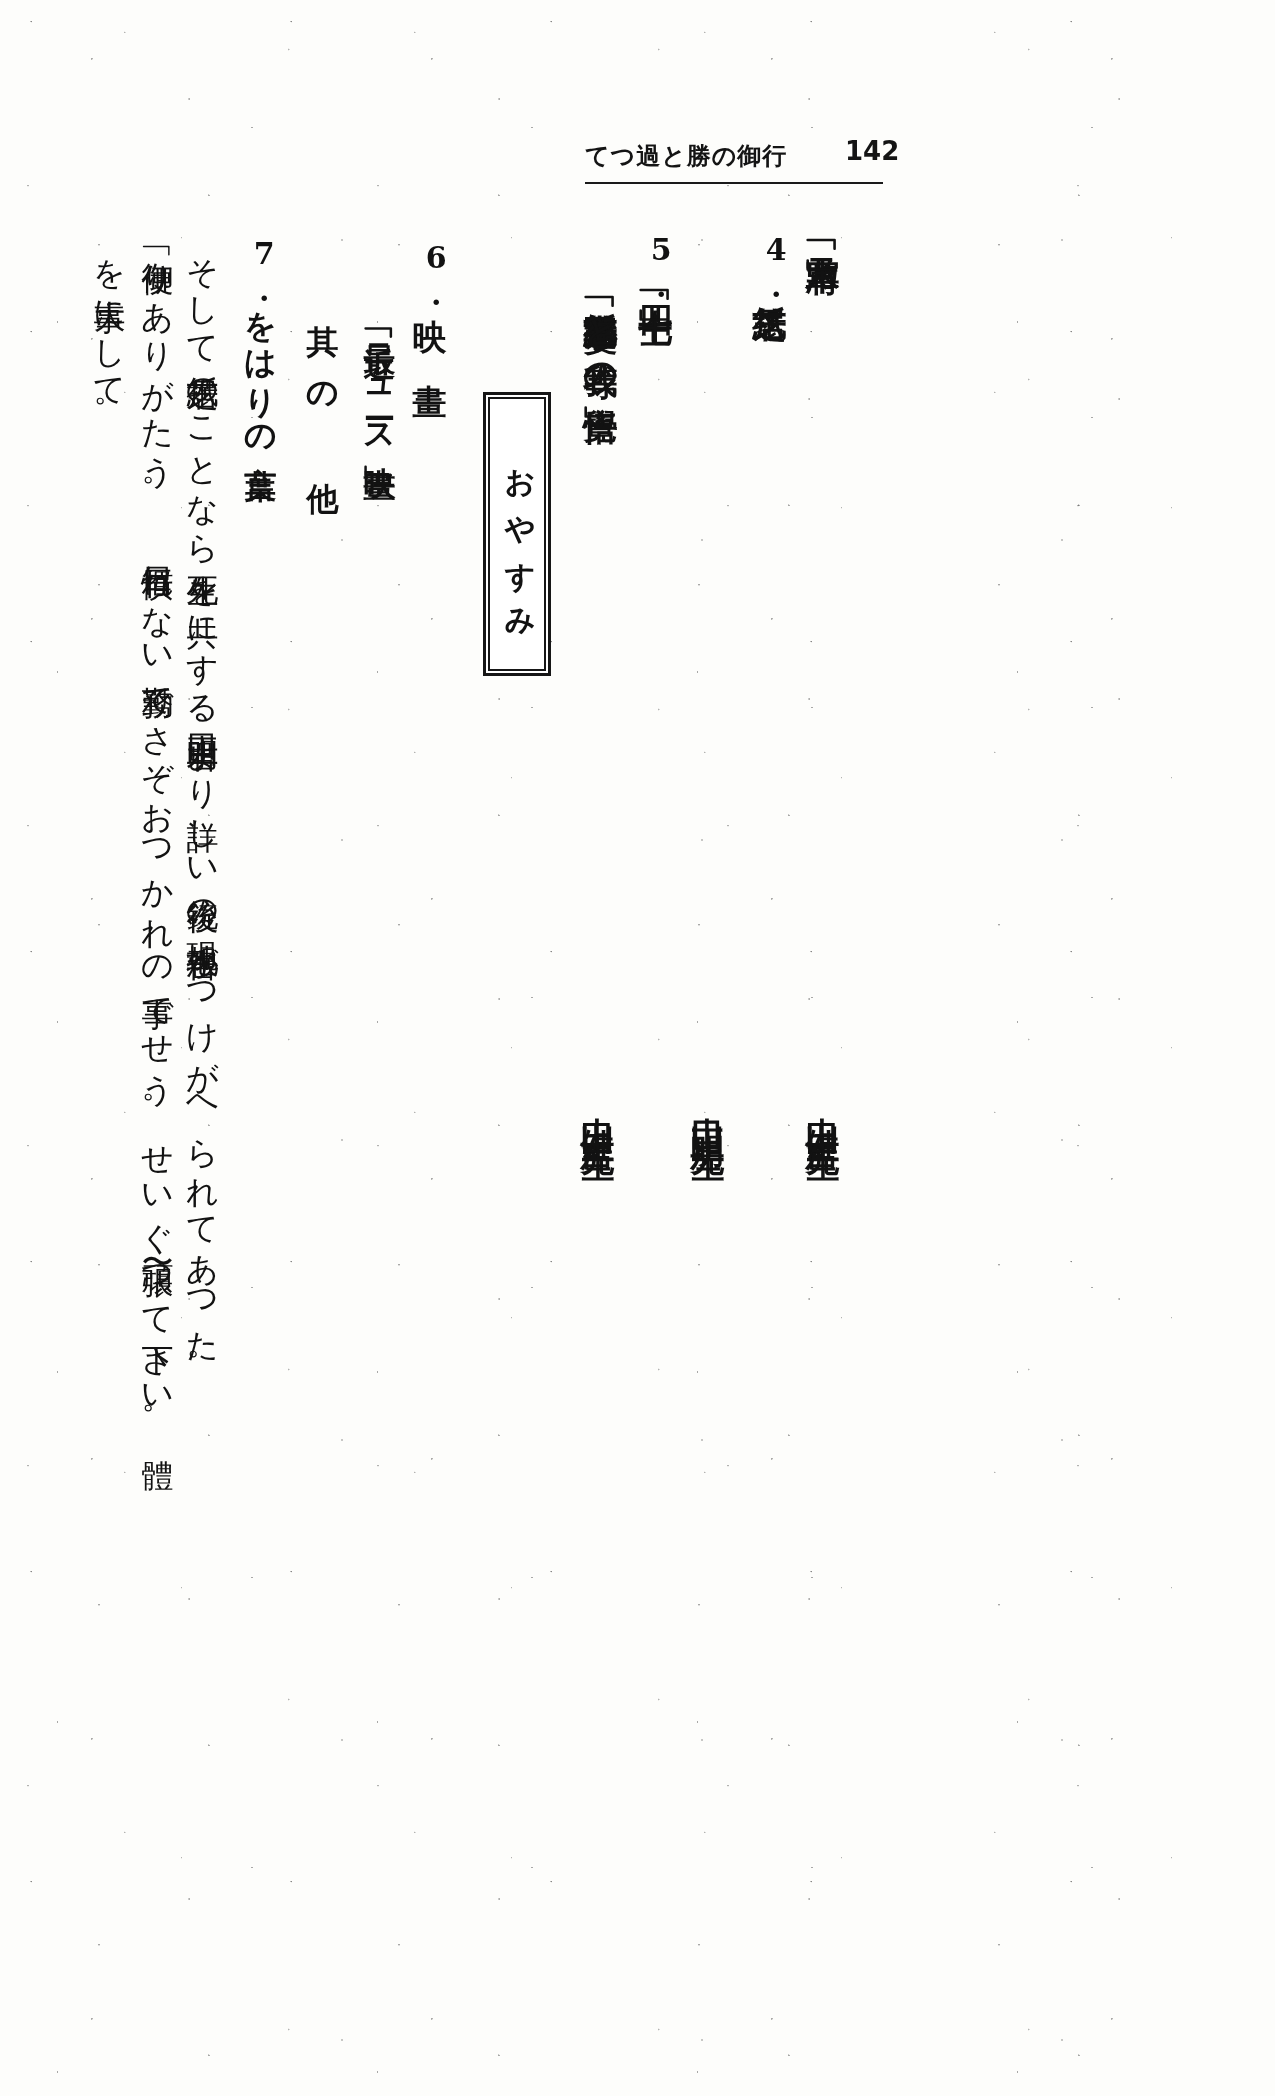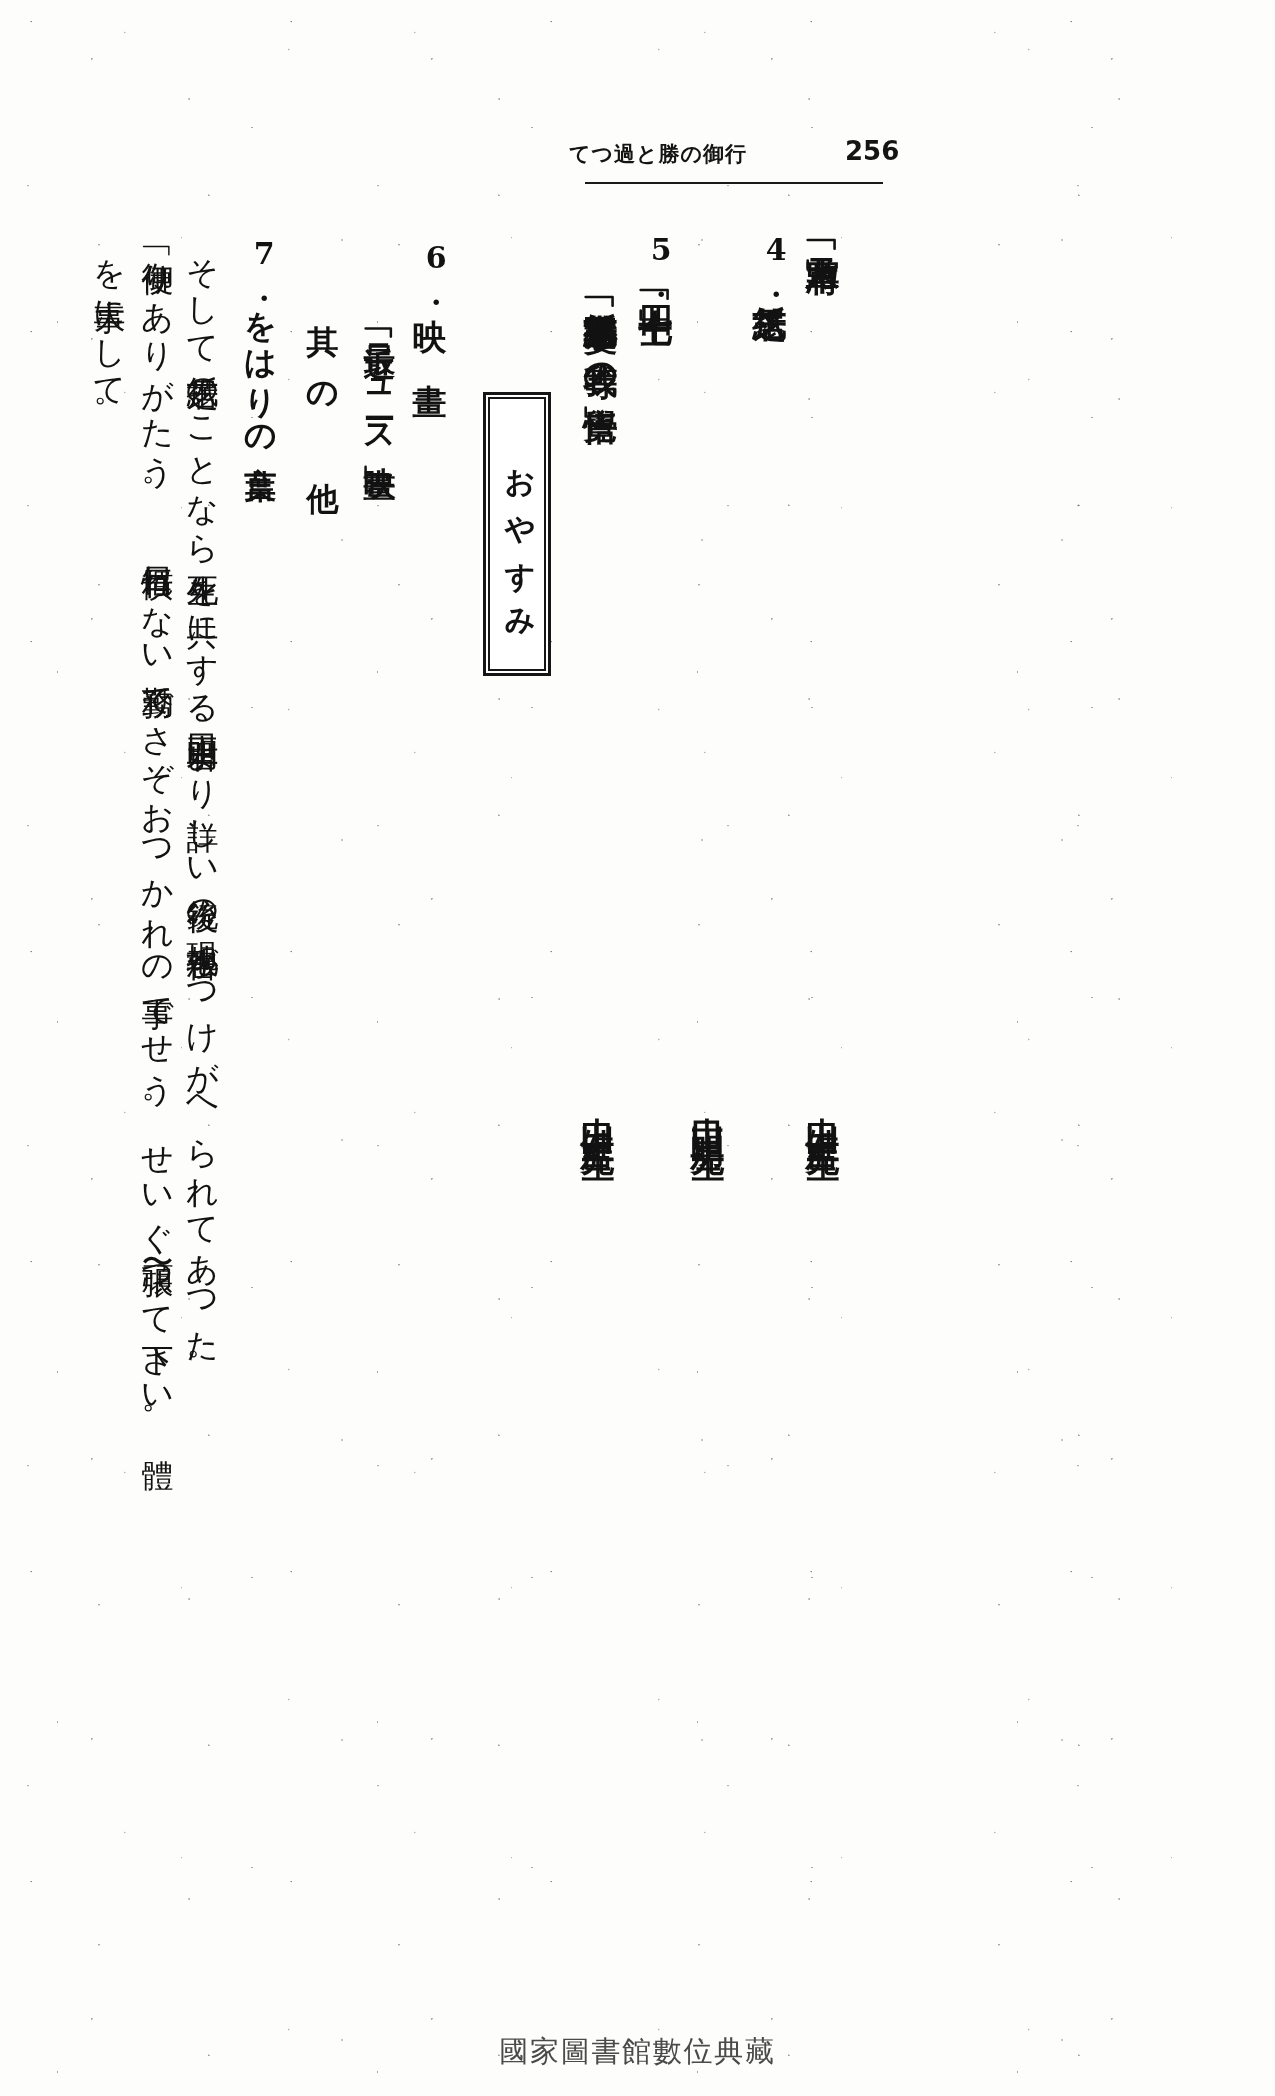--- a/index.html
+++ b/index.html
@@ -44,25 +44,25 @@
     position: absolute;
     left: 585px;
     top: 182px;
     width: 298px;
     height: 2px;
     background: #1a1a1a;
   }
   .header-title {
     position: absolute;
     top: 140px;
-    left: 569px;
+    left: 585px;
     width: 250px;
     font-family: "DejaVu Sans", sans-serif;
     font-weight: bold;
-    font-size: 21px;
+    font-size: 24px;
     letter-spacing: 1px;
     color: #141414;
     white-space: nowrap;
   }
   .header-page {
     position: absolute;
     top: 136px;
     left: 845px;
     font-family: "DejaVu Sans", sans-serif;
     font-weight: bold;
@@ -172,21 +172,21 @@
     letter-spacing: 0.06em;
     color: #4a4a4a;
   }
 </style>
 </head>
 <body>
 
 <div id="page">
 
   <div class="header-title">てつ過と勝の御行</div>
-  <div class="header-page">256</div>
+  <div class="header-page">142</div>
   <div class="header-rule"></div>
 
   <div class="vcol" id="col-item4">「乃木將軍」</div>
   <div class="vcol" id="col-name4">山田健吉先生</div>
 
   <div class="vcol" id="col-item4n">4.</div>
   <div class="vcol" id="col-item4b">紙芝居</div>
 
   <div class="vcol" id="col-item5n">5.</div>
   <div class="vcol" id="col-item5b">「四十七士」</div>
@@ -206,15 +206,14 @@
 
   <div class="vcol" id="col-body1">そして紙芝居のことなら生死を共にする山口正明君より詳しい銃後の現地報告がつけがへられてあつた。</div>
   <div class="vcol" id="col-body2">「御便りありがたう。　毎日慣れない勤務でさぞおつかれの事でせう。せいぐ〜頑張つて下さい。體</div>
   <div class="vcol" id="col-body3">を大事にして。</div>
 
   <div class="boxed">
     <div class="inner">おやすみ</div>
   </div>
 
 
-  <div id="footer">國家圖書館數位典藏</div>
 
 </div>
 
 </body></html>

